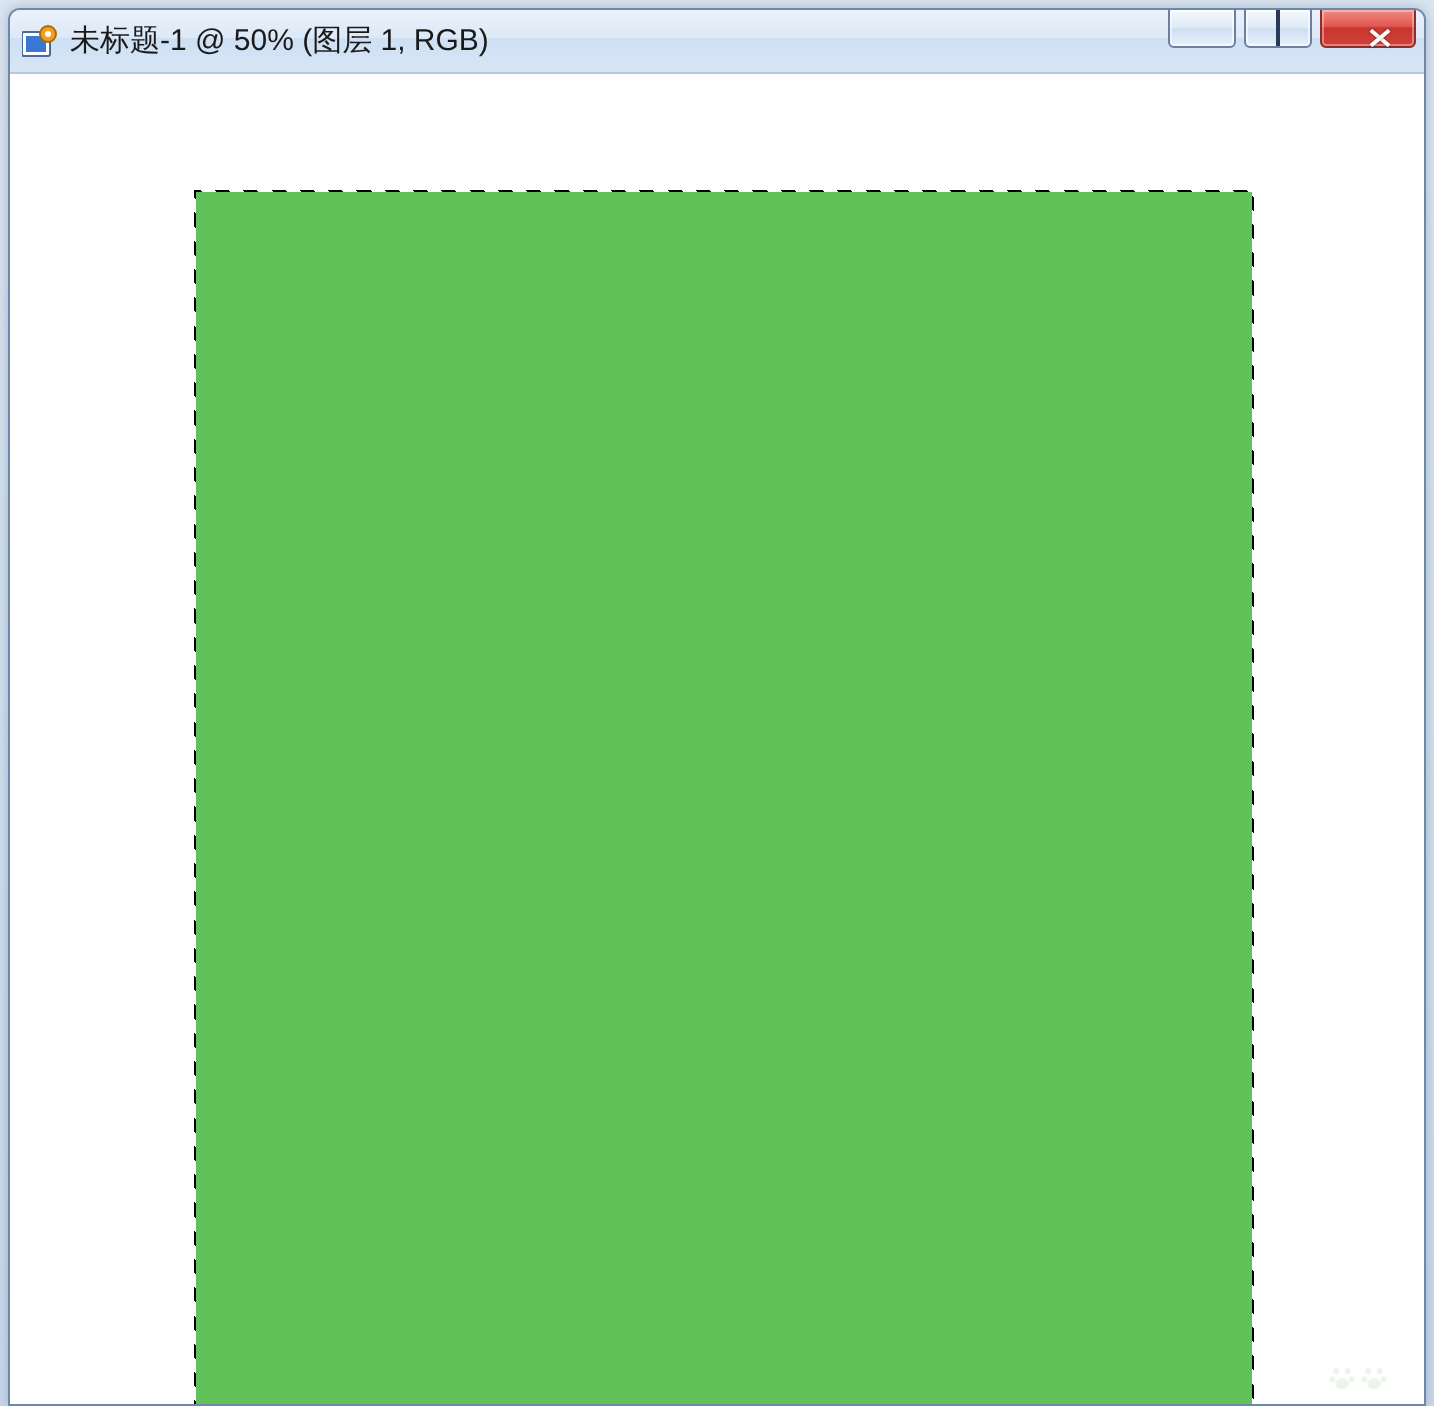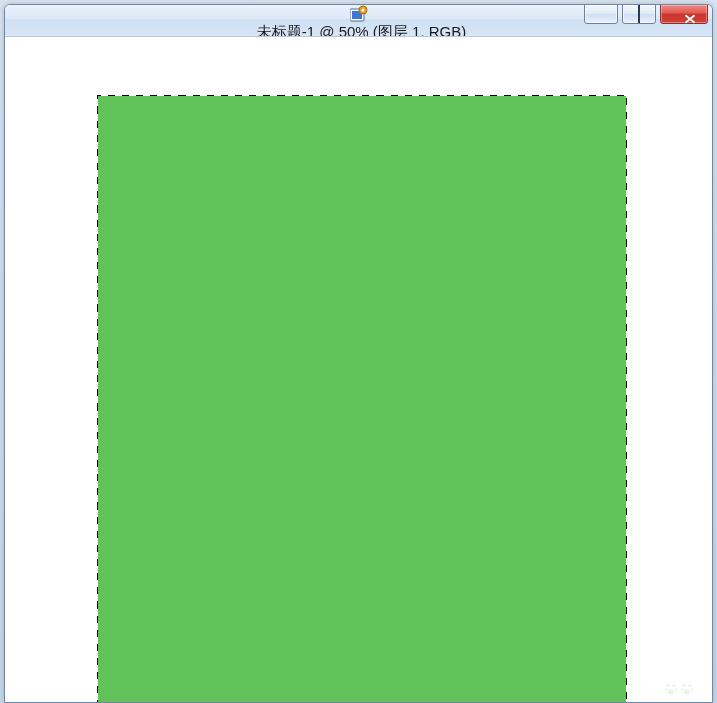--- a/index.html
+++ b/index.html
@@ -25,21 +25,20 @@
       box-shadow: 0 0 6px rgba(0,0,0,.2);
     }
     .titlebar {
       height: 32px;
       background: linear-gradient(to bottom, #eaf1fb 0%, #dde9f7 45%, #cfe0f4 46%, #d7e6f6 100%);
       border-bottom: 1px solid #b7c9e0;
       display: flex;
       align-items: center;
       padding: 0 0 0 6px;
       position: relative;
-      flex-direction: column;
     }
     .app-icon {
       width: 18px;
       height: 18px;
       margin-right: 6px;
       flex-shrink: 0;
       position: relative;
     }
     .app-icon svg { display: block; }
     .title-text {

